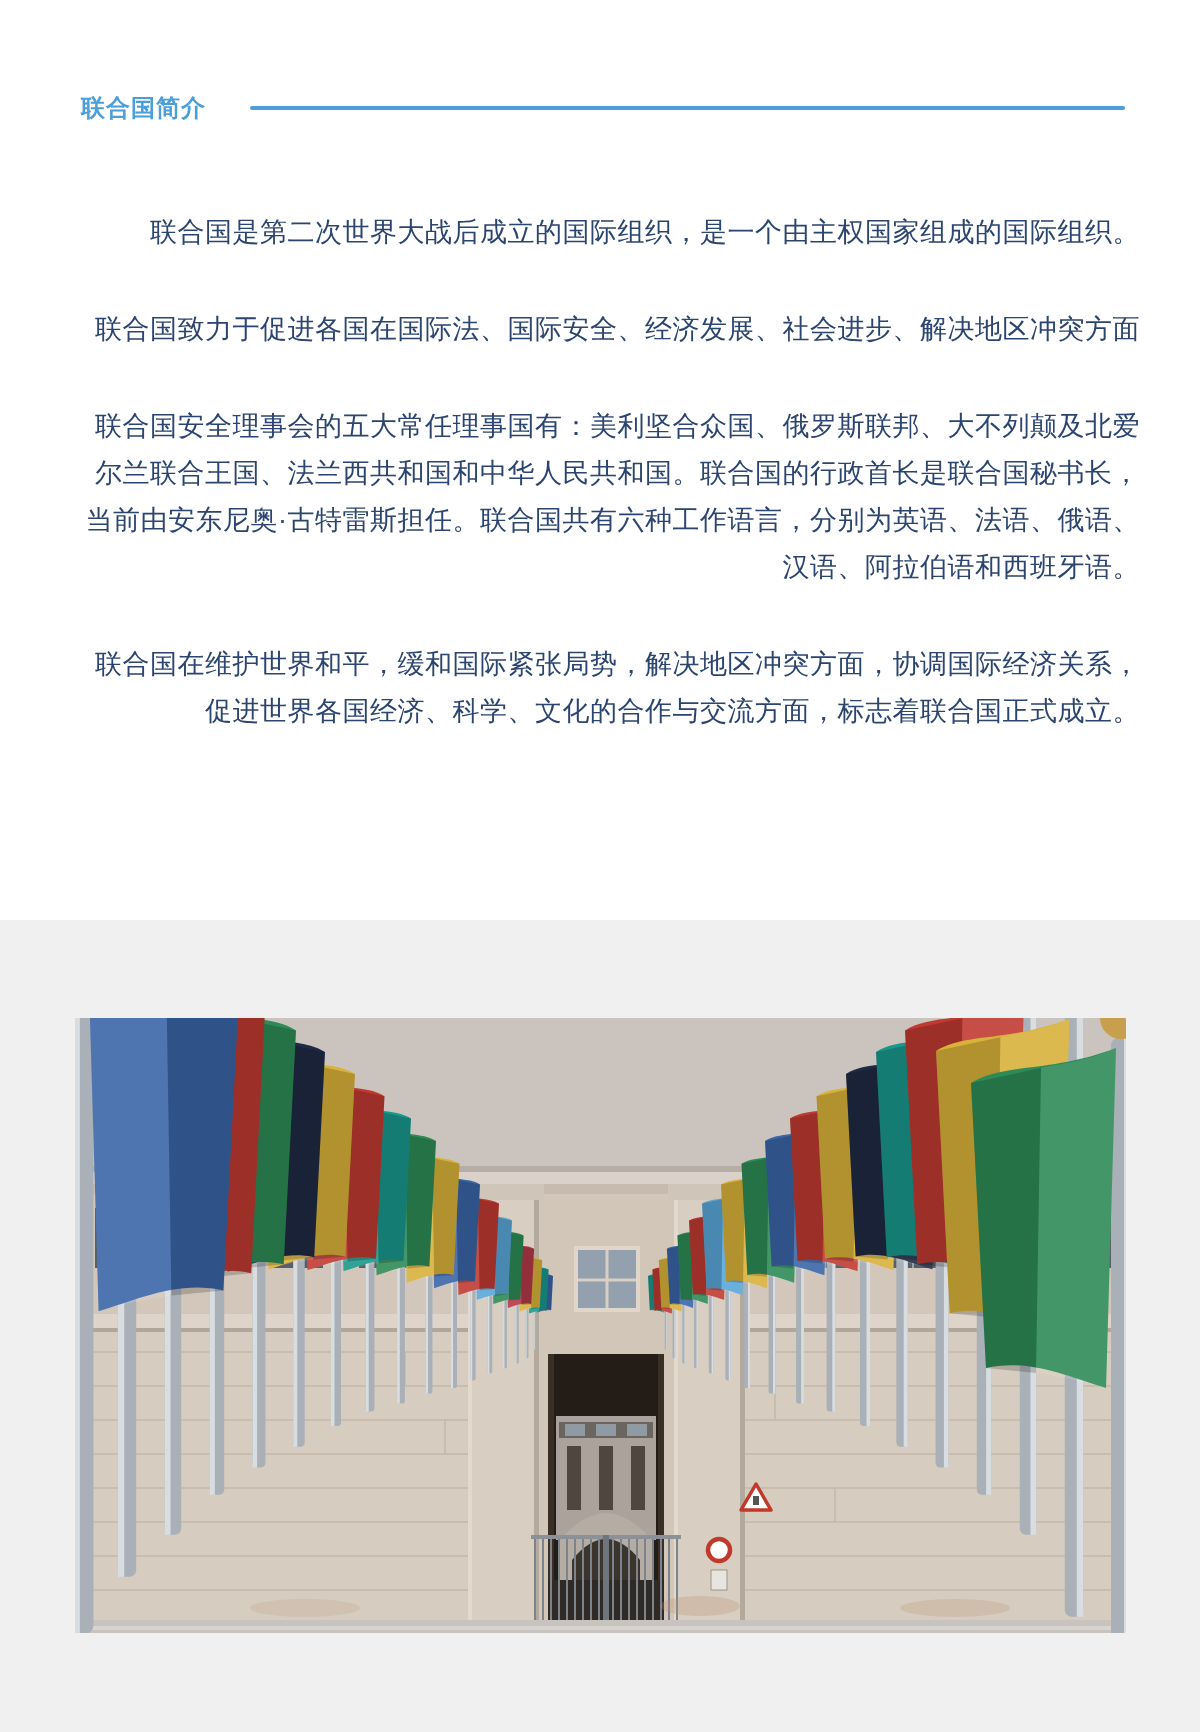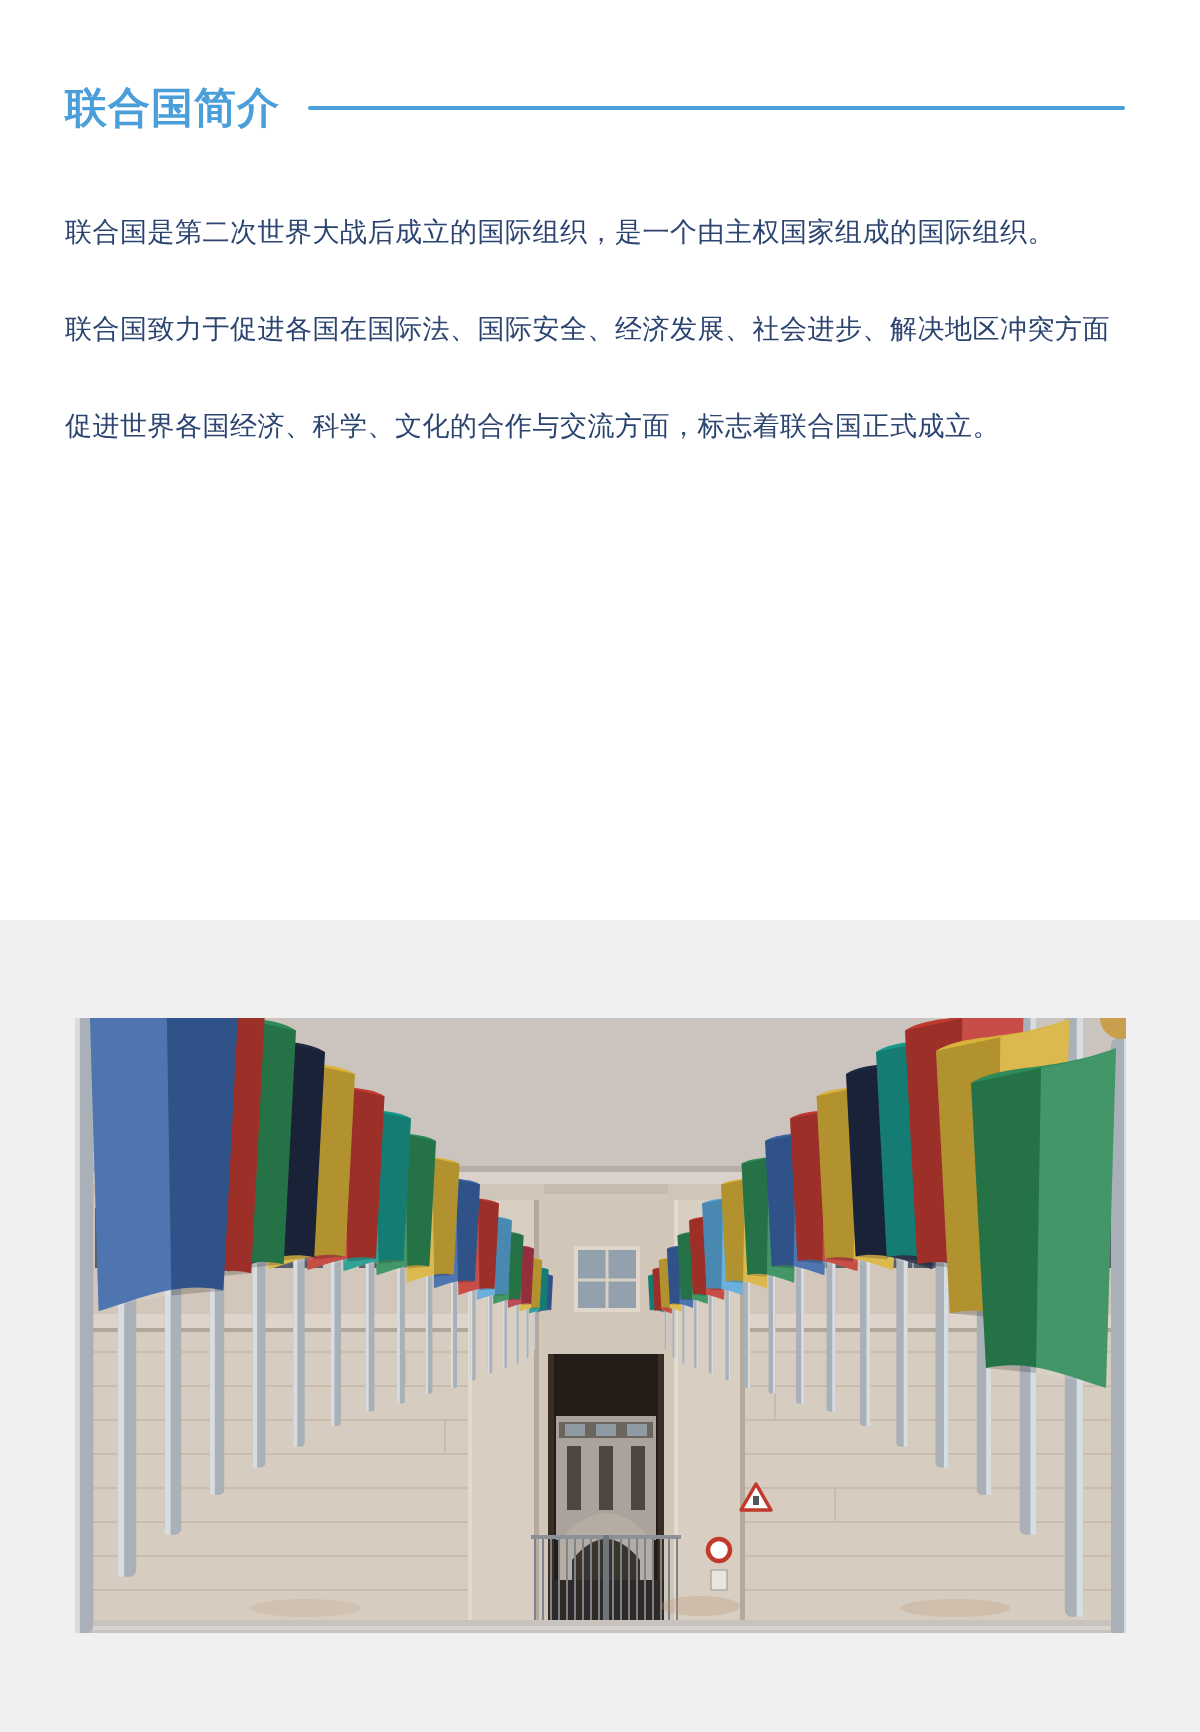--- a/index.html
+++ b/index.html
@@ -5,31 +5,31 @@
   html,body{margin:0;padding:0;background:#ffffff;}
   .page{
     position:relative;width:1200px;height:1732px;background:#ffffff;overflow:hidden;
     font-family:"Liberation Sans","DejaVu Sans",sans-serif;
   }
   .title-row{
     position:absolute;top:84px;left:65px;right:75px;
     display:flex;align-items:center;height:48px;
   }
   .title-row h1{
-    margin:0;font-size:42px;font-weight:bold;color:var(--accent,#4a9ed9);
+    margin:16px;font-size:24px;font-weight:bold;color:var(--accent,#4a9ed9);
     letter-spacing:1px;white-space:nowrap;
   }
   .title-rule{
     flex:1;height:4px;margin-left:28px;border-radius:2px;
     background:var(--accent,#4a9ed9);
   }
   .article{
     position:absolute;top:209px;left:65px;width:1075px;
     color:var(--text,#2b4470);
-    font-size:27px;line-height:47px;letter-spacing:0.5px;
+    font-size:27px;line-height:47px;letter-spacing:0.5px;text-align:right;
   }
   .article p{margin:0 0 50px 0;}
   .article .line{display:block;white-space:nowrap;}
   .photo-band{
     position:absolute;top:920px;left:0;width:1200px;height:812px;
     background:var(--band,#f0f0f0);
   }
   .photo{
     margin:98px auto 0;width:1051px;height:615px;display:block;
   }
@@ -46,20 +46,27 @@
   </header>
 
   <main class="article" id="article">
       <p>
         <span class="line">联合国是第二次世界大战后成立的国际组织，是一个由主权国家组成的国际组织。</span>
       </p>
       <p>
         <span class="line">联合国致力于促进各国在国际法、国际安全、经济发展、社会进步、解决地区冲突方面</span>
       </p>
       <p>
+        <span class="line">联合国安全理事会的五大常任理事国有：美利坚合众国、俄罗斯联邦、大不列颠及北爱</span>
+        <span class="line">尔兰联合王国、法兰西共和国和中华人民共和国。联合国的行政首长是联合国秘书长，</span>
+        <span class="line">当前由安东尼奥·古特雷斯担任。联合国共有六种工作语言，分别为英语、法语、俄语、</span>
+        <span class="line">汉语、阿拉伯语和西班牙语。</span>
+      </p>
+      <p>
+        <span class="line">联合国在维护世界和平，缓和国际紧张局势，解决地区冲突方面，协调国际经济关系，</span>
         <span class="line">促进世界各国经济、科学、文化的合作与交流方面，标志着联合国正式成立。</span>
       </p>
     </main>
 
   <section class="photo-band">
     <figure class="photo">
       <svg width="1051" height="615" viewBox="0 0 1051 615" xmlns="http://www.w3.org/2000/svg">
         <defs>
           <g id="flag">
             <rect x="-2" y="-4" width="4" height="132" rx="1.5" fill="#a9b0b7"></rect>

